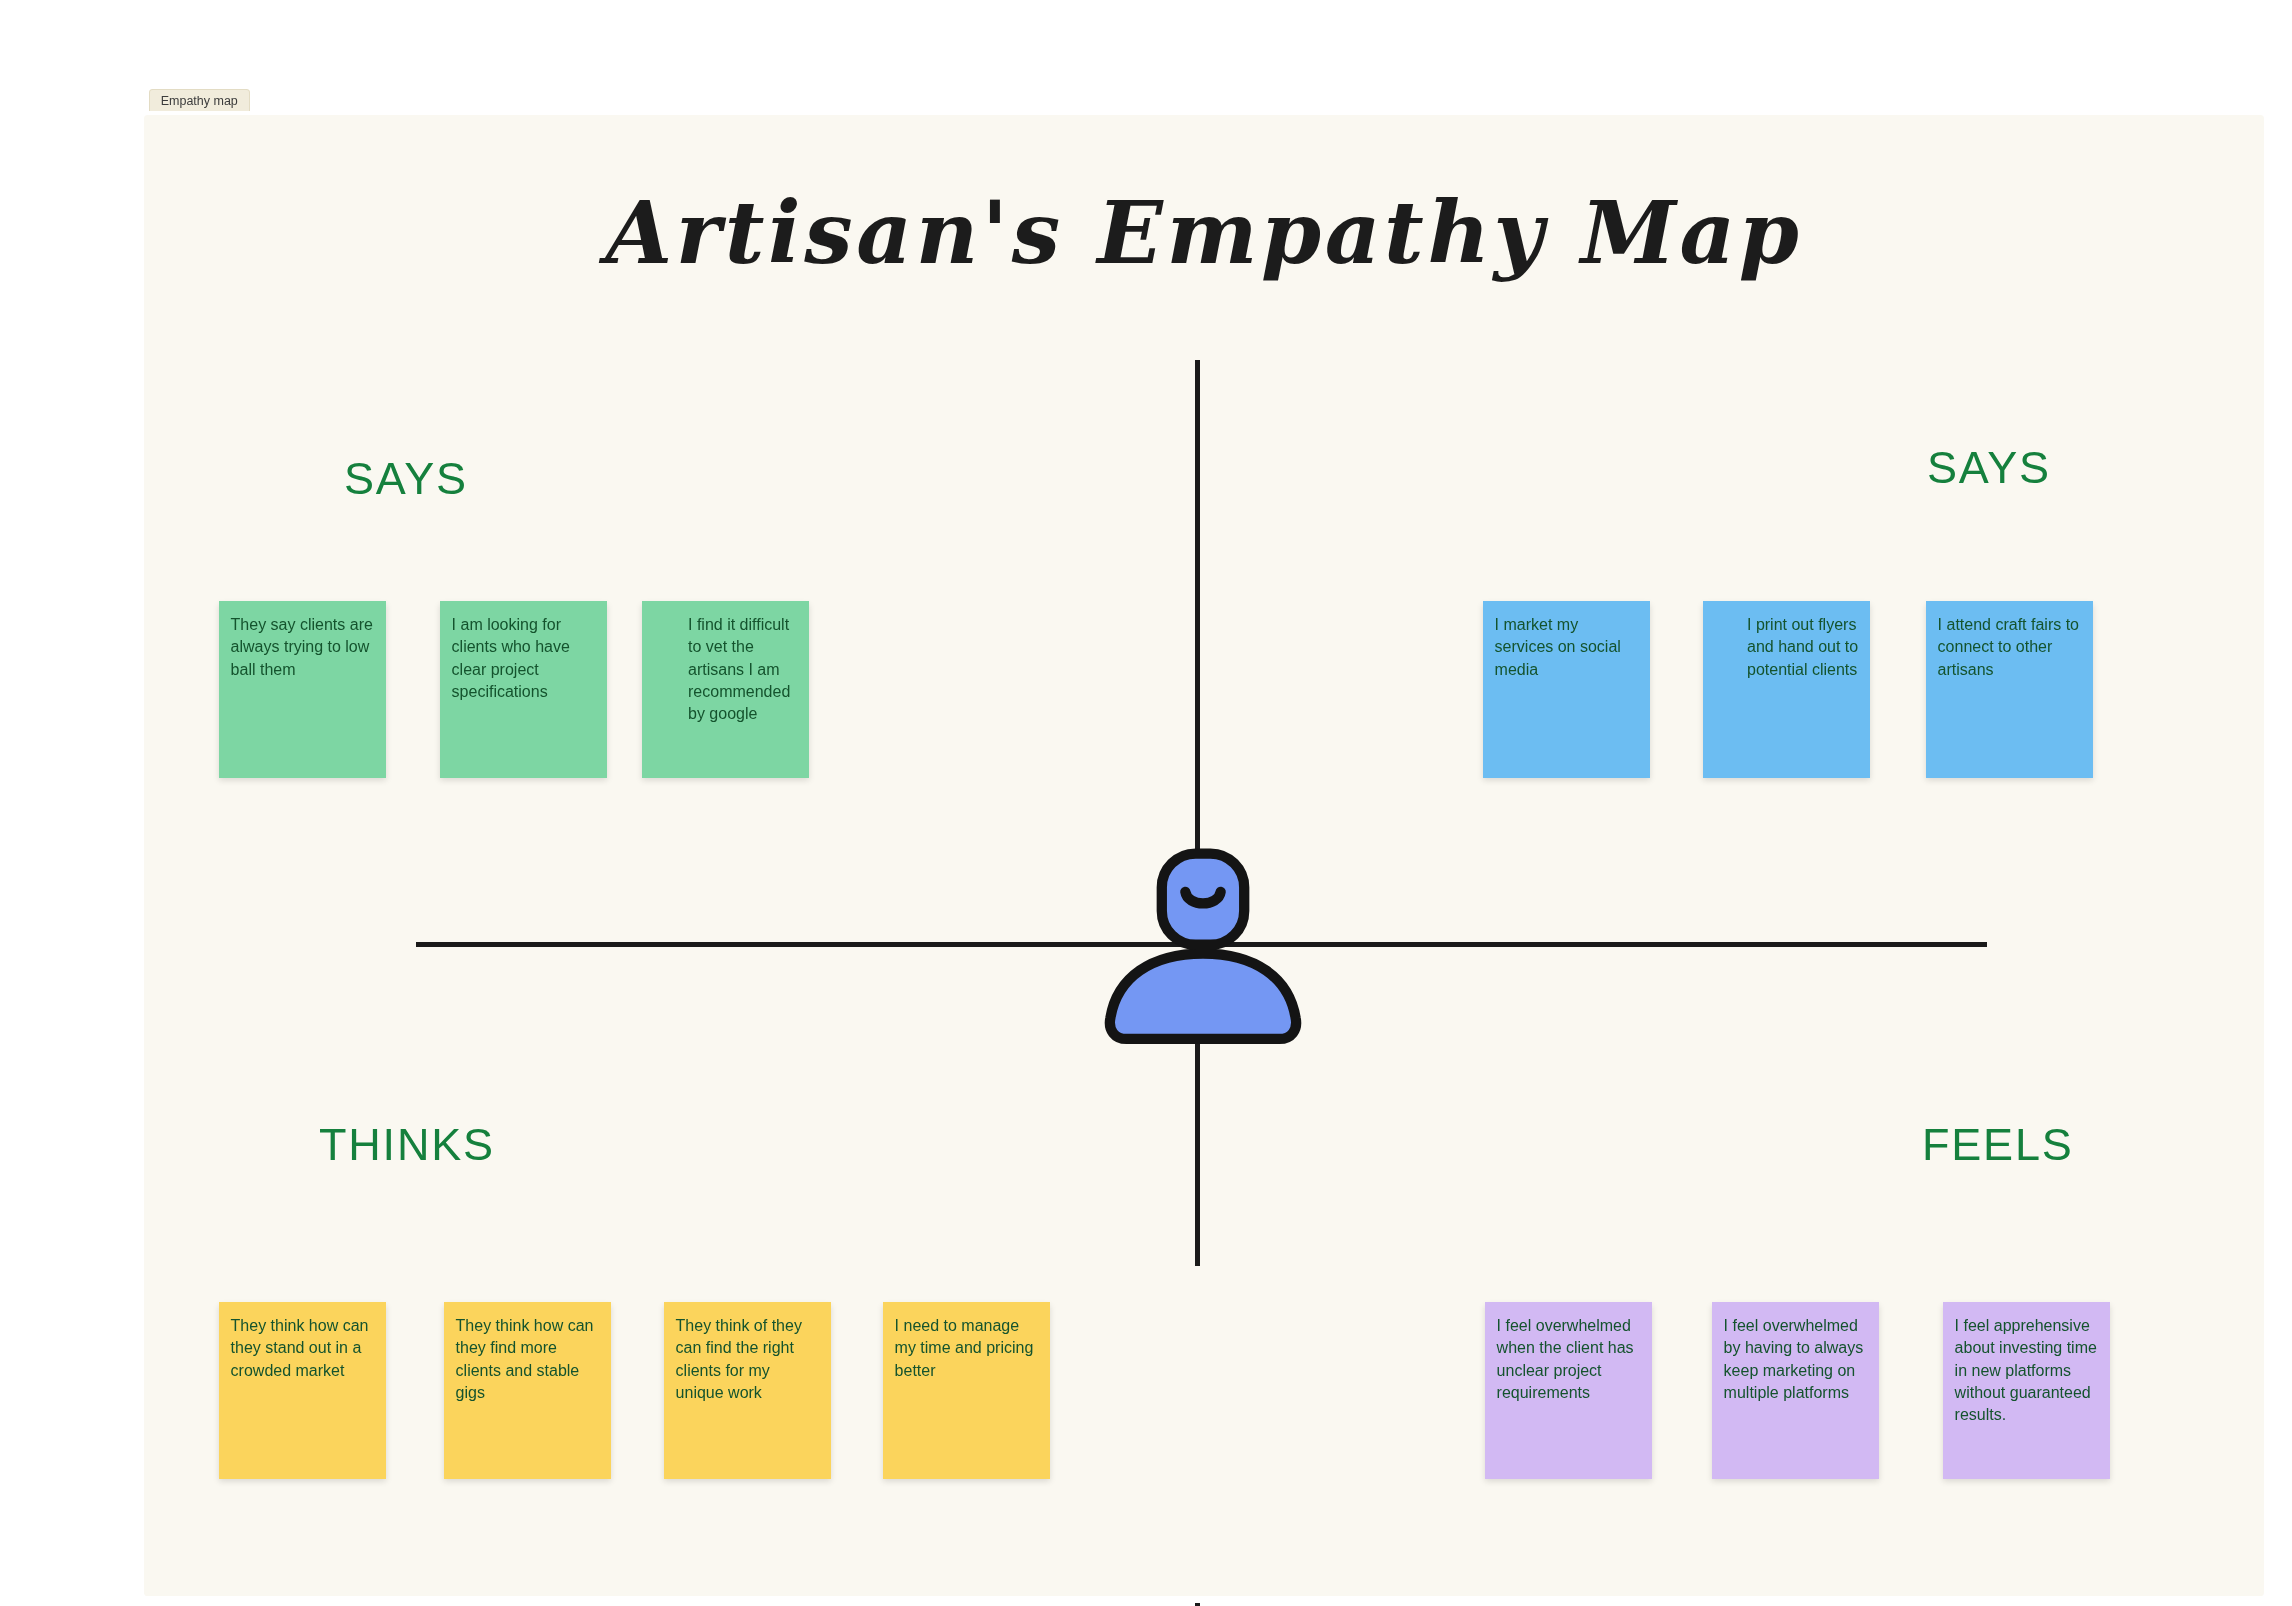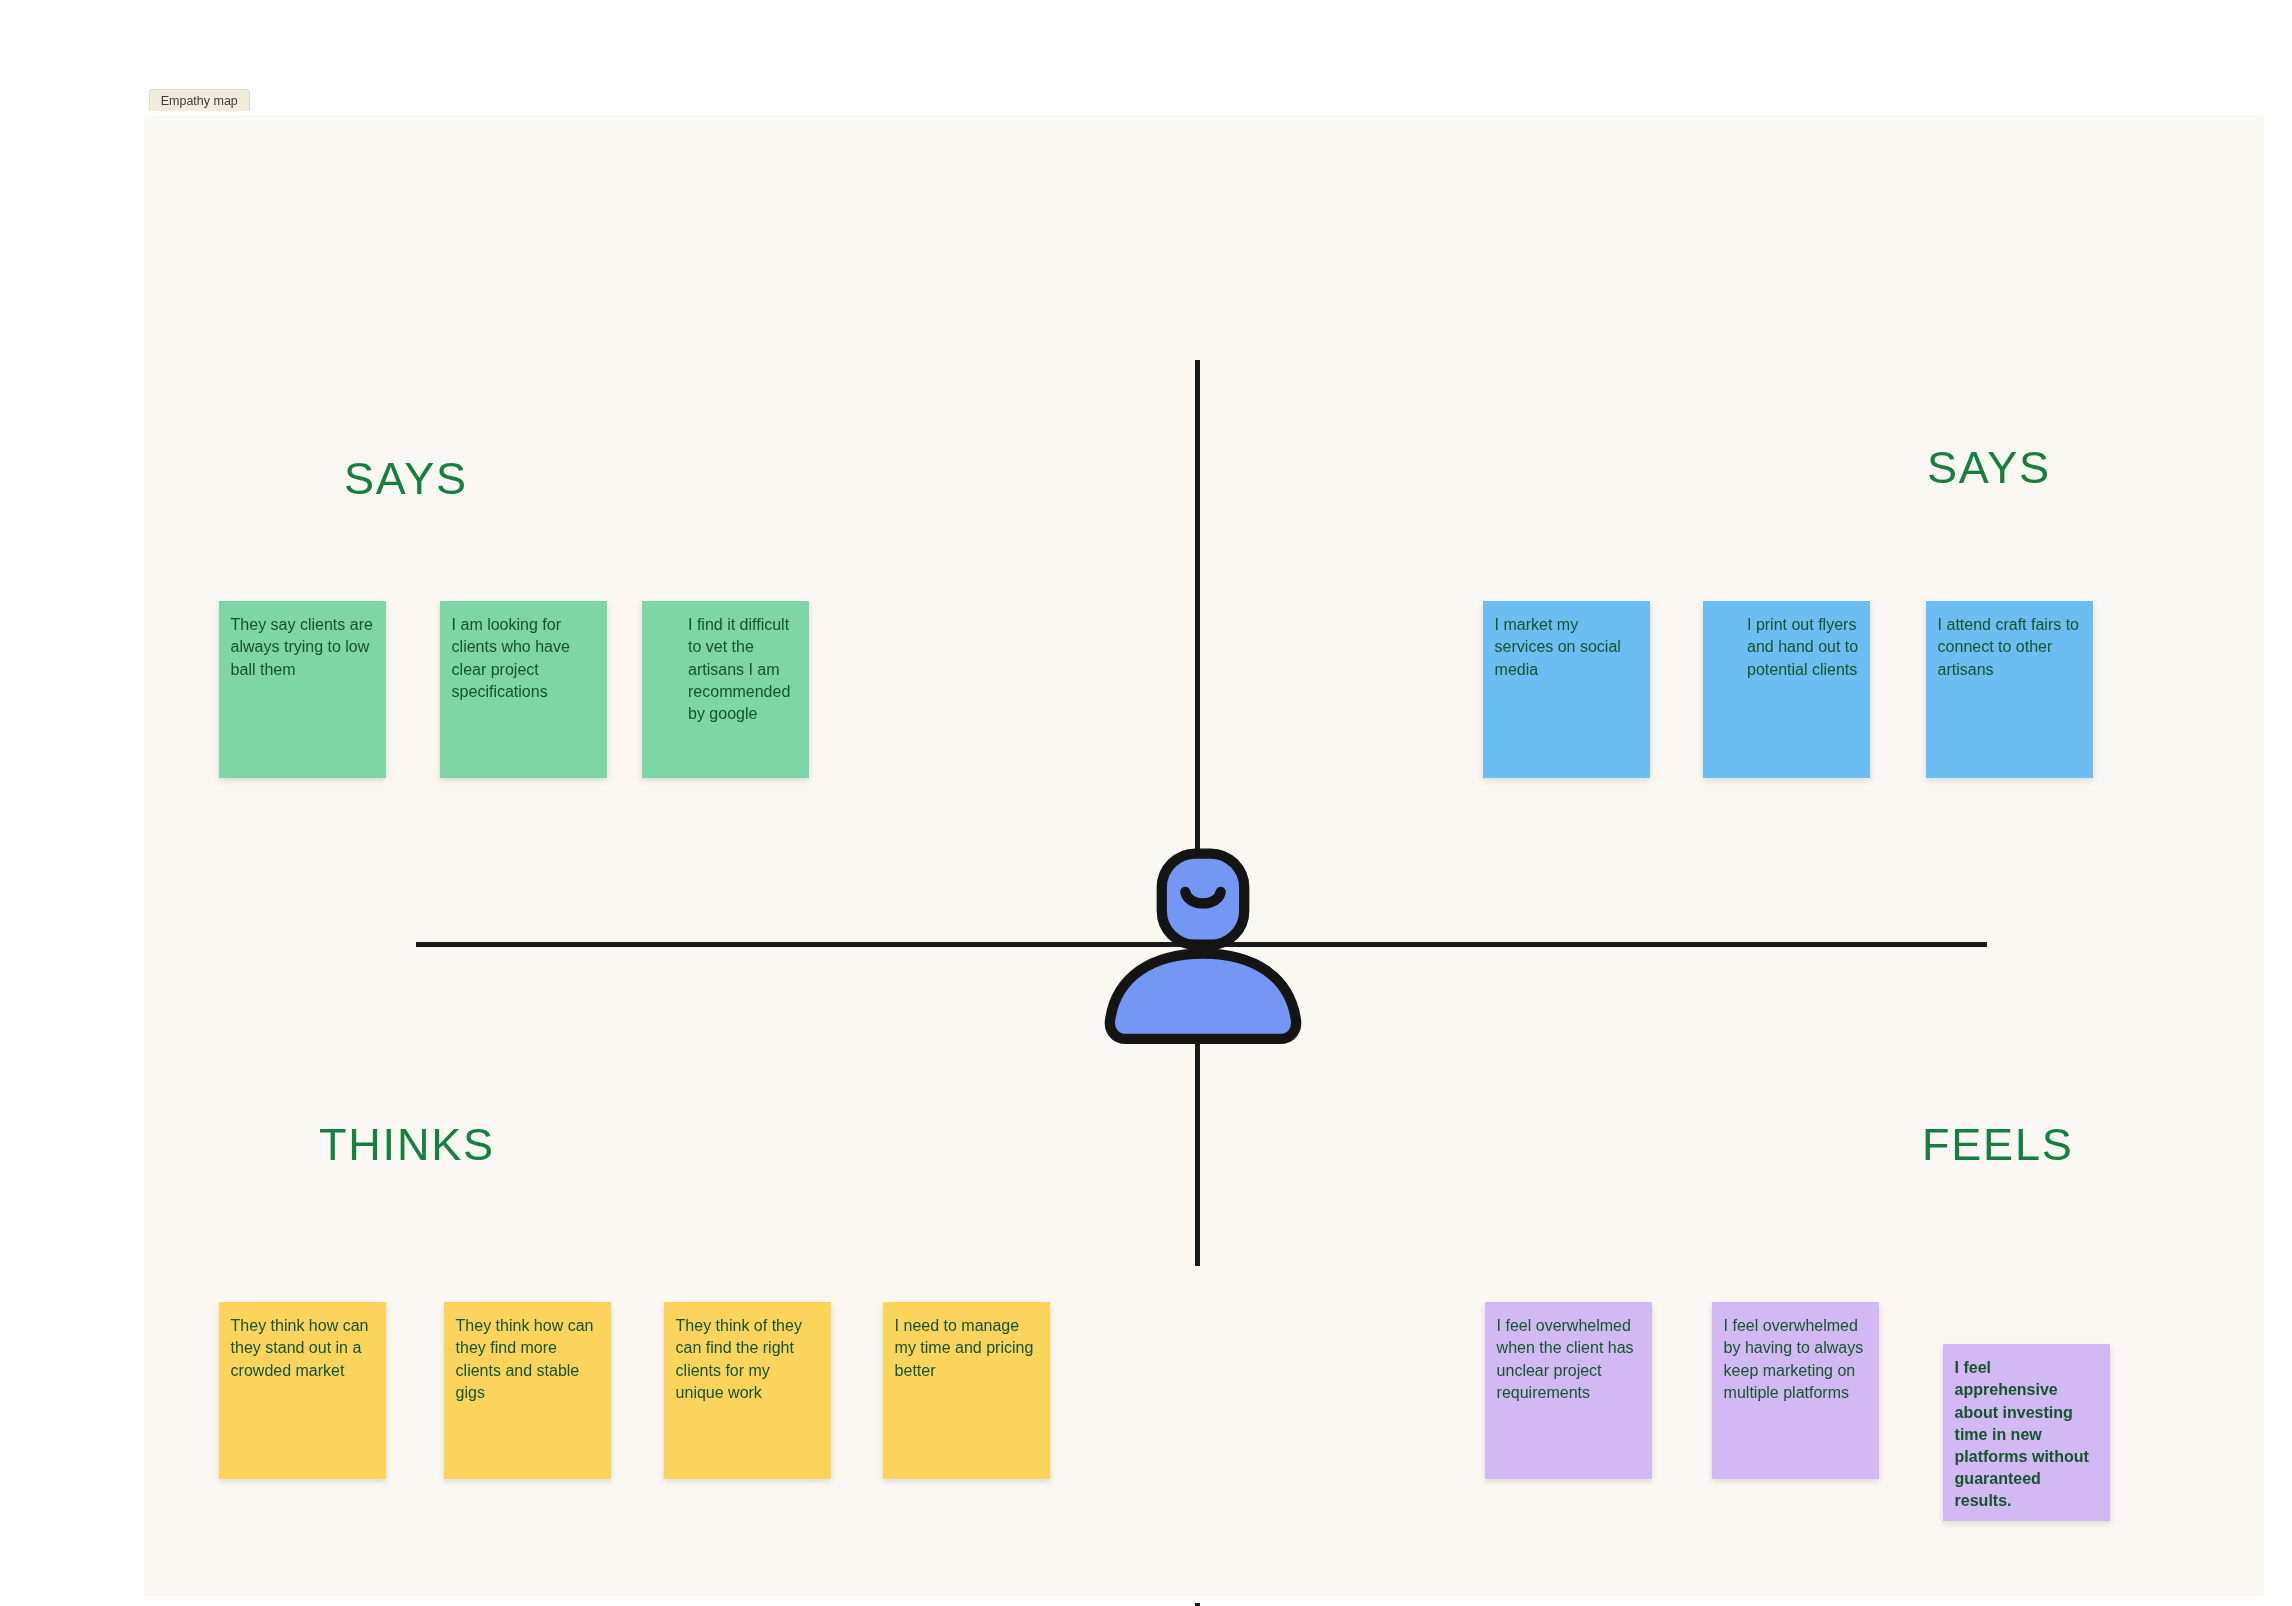--- a/index.html
+++ b/index.html
@@ -101,21 +101,21 @@
   .n-does-1 { left: 1703px; top: 553px; padding-left: 44px; }
   .n-does-2 { left: 1926px; top: 553px; }
   
   .n-thinks-0 { left: 219px; top: 1254px; }
   .n-thinks-1 { left: 444px; top: 1254px; }
   .n-thinks-2 { left: 664px; top: 1254px; }
   .n-thinks-3 { left: 883px; top: 1254px; }
   
   .n-feels-0 { left: 1485px; top: 1254px; }
   .n-feels-1 { left: 1712px; top: 1254px; }
-  .n-feels-2 { left: 1943px; top: 1296px; font-weight: bold; }
+  .n-feels-2 { left: 1943px; top: 1254px; }
 
   .person-figure {
     position: absolute;
     left: 1100px;
     top: 797px;
     width: 206px;
     height: 201px;
     z-index: 4;
   }
   .person-shape {
@@ -132,20 +132,21 @@
 </style>
 </head>
 <body>
 
 <div class="stage">
 
   <div class="frame-tab">Empathy map</div>
 
   <div class="canvas"></div>
 
+  <h1 class="map-title">Artisan's Empathy Map</h1>
 
   <div class="axis axis-vertical"></div>
   <div class="axis axis-horizontal"></div>
   <div class="axis axis-vertical-offcanvas"></div>
 
   <div class="quadrant-label ql-says">SAYS</div>
   <div class="quadrant-label ql-does">SAYS</div>
   <div class="quadrant-label ql-thinks">THINKS</div>
   <div class="quadrant-label ql-feels">FEELS</div>
 

